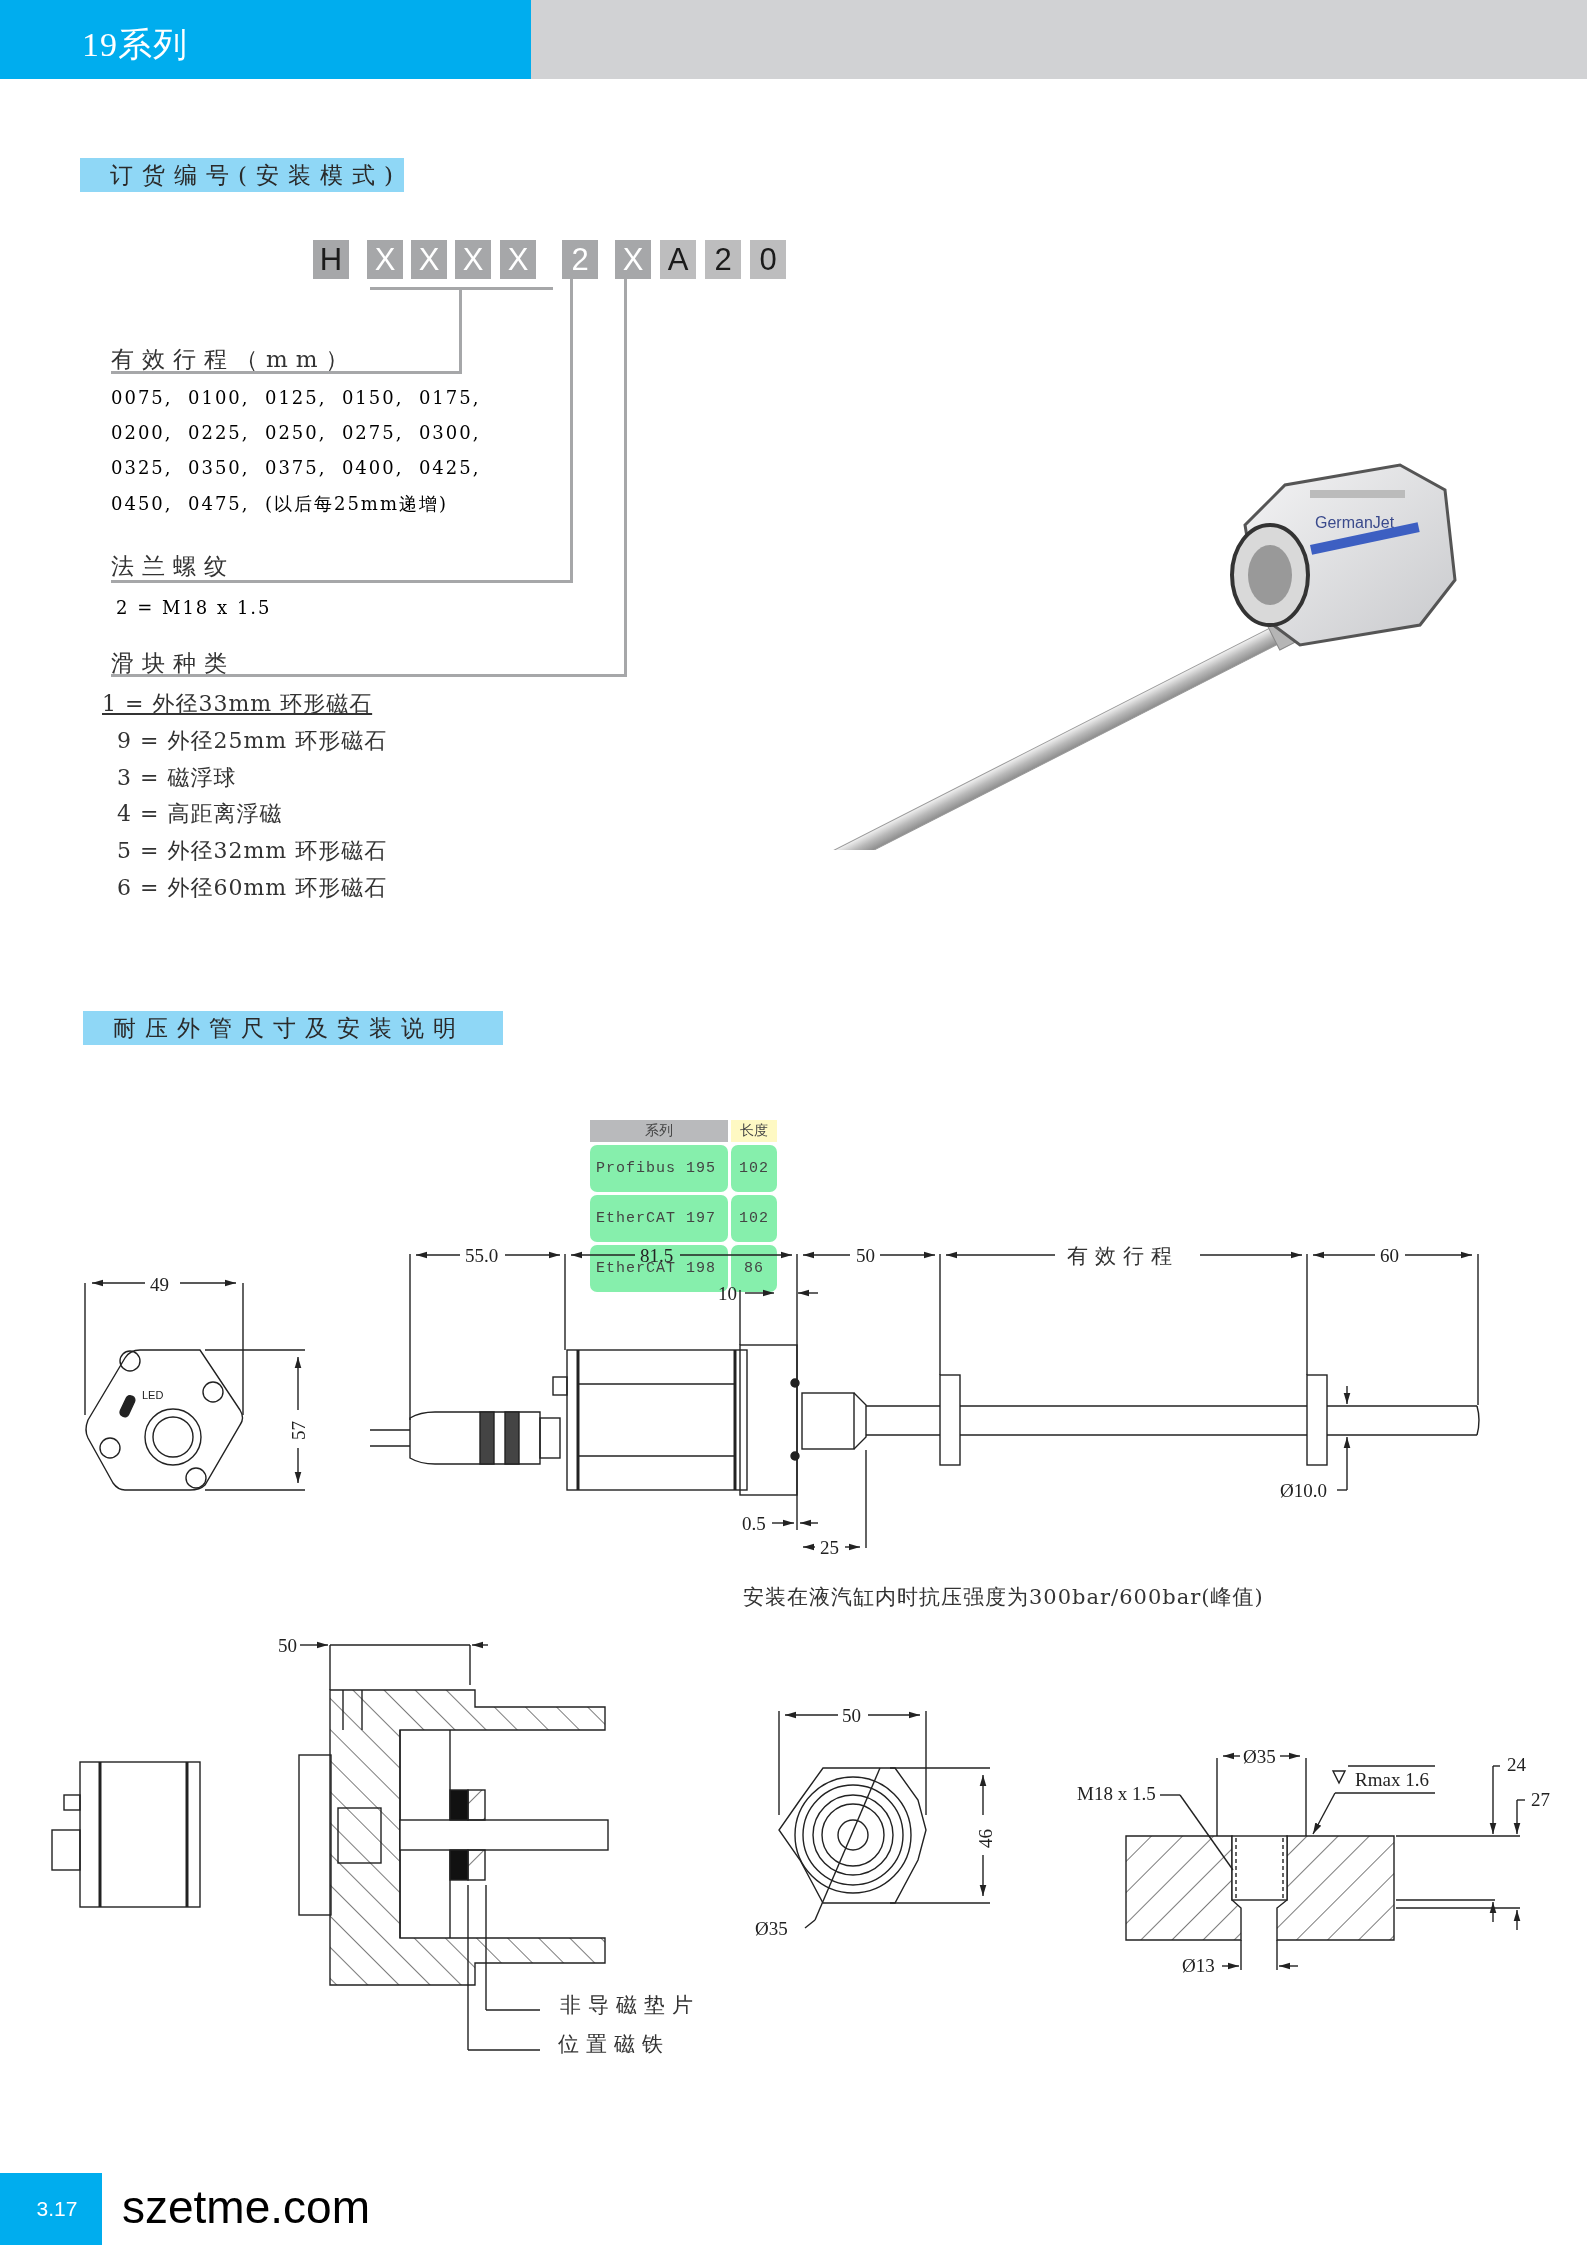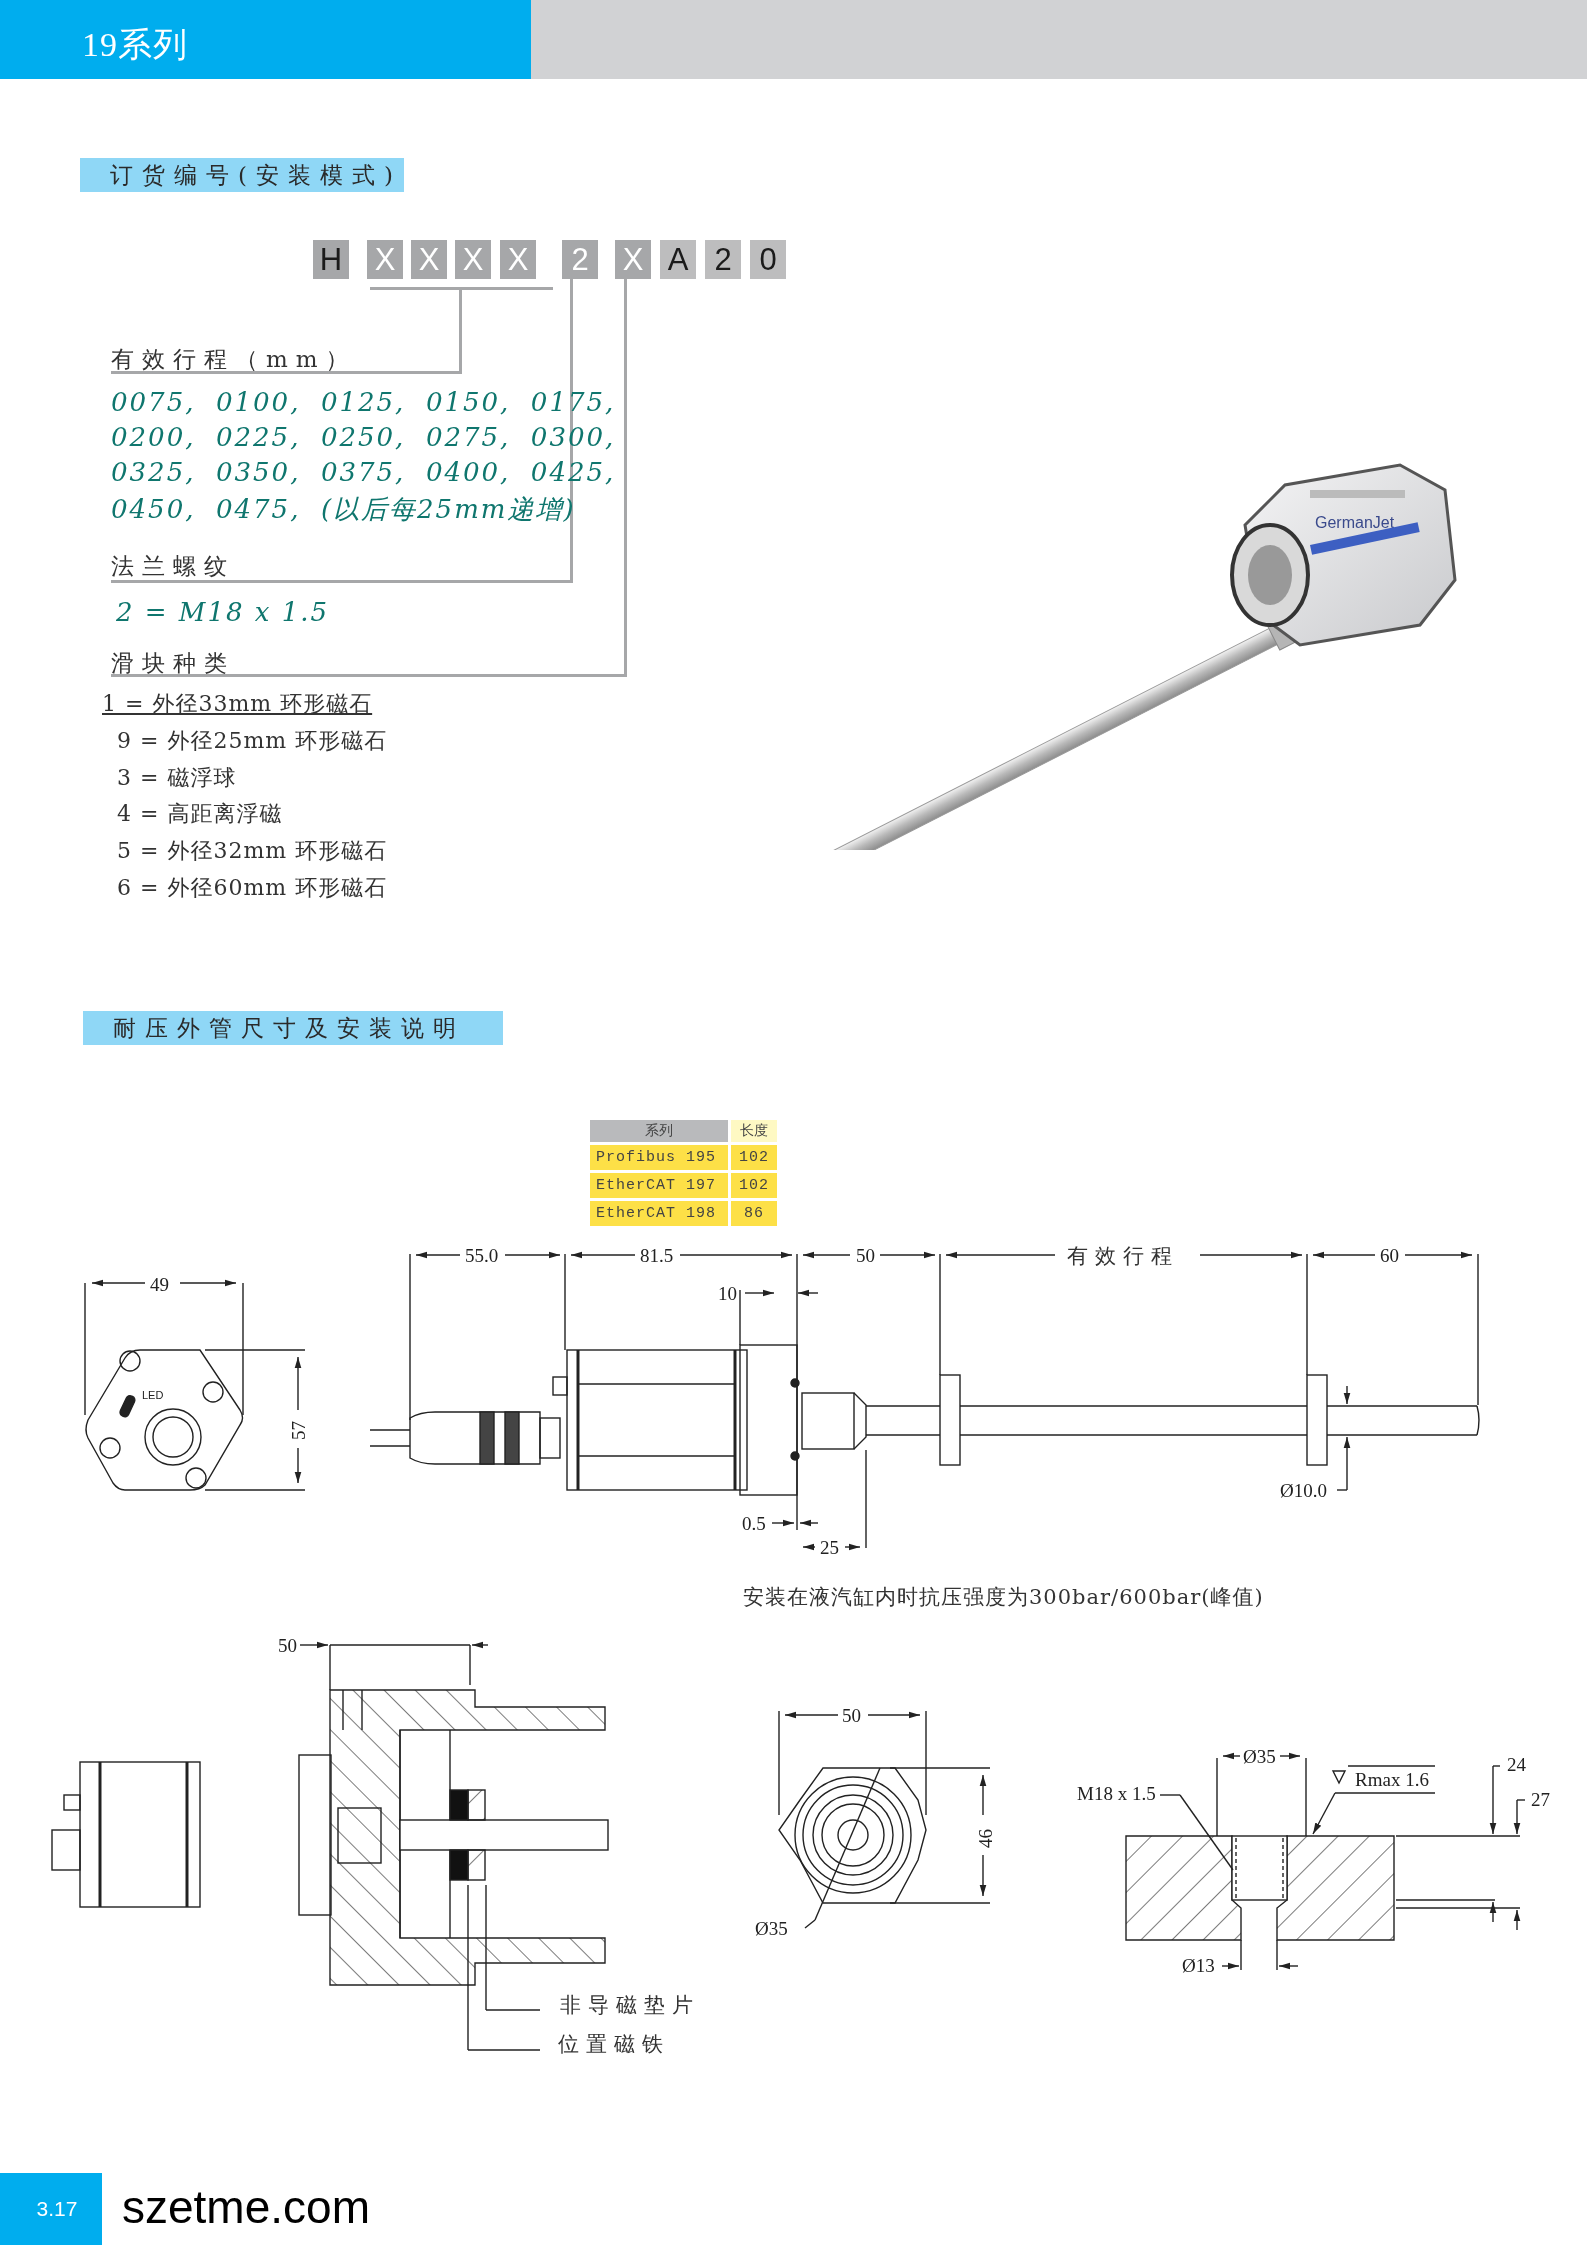--- a/index.html
+++ b/index.html
@@ -12,29 +12,29 @@
 
   .section-tag { position: absolute; background: #8fd7f6; color: #2a2a2a; font-size: 23px; letter-spacing: 9px; padding-left: 30px; line-height: 34px; height: 34px; font-family: "DejaVu Serif", serif; }
 
   .code-box { position: absolute; top: 240px; width: 36px; height: 39px; background: #a6a7a9; color: #fff; font-family: "Liberation Sans", sans-serif; font-size: 31px; text-align: center; line-height: 39px; }
   .code-box.dark { color: #1b1b1b; }
   .code-box.light { background: #bdbdbe; color: #1b1b1b; }
 
   .tree-line { position: absolute; background: #a6a7a9; }
 
   .label-cn { position: absolute; font-size: 23px; letter-spacing: 8px; color: #333; text-align: center; }
-  .list-line { position: absolute; font-size: 26px; letter-spacing: 2px; color: #0f766e; white-space: pre; font-style: italic; }
+  .list-line { position: absolute; font-size: 18px; letter-spacing: 2px; color: #000000; white-space: pre; }
   .slider-line { position: absolute; font-size: 22px; color: #333; white-space: pre; letter-spacing: 1px; }
 
   .photo { position: absolute; left: 690px; top: 410px; width: 810px; height: 440px; }
 
   .tbl { position: absolute; left: 587px; top: 1117px; border-collapse: separate; border-spacing: 3px; font-family: "Liberation Mono", monospace; font-size: 15px; color: #444; }
   .tbl th { background: #b9babc; font-weight: normal; font-family: "DejaVu Serif", serif; font-size: 14px; height: 22px; padding: 0 6px; }
   .tbl th.len { background: #fef9c3; }
-  .tbl td { background: #fde047; height: 22px; padding: 4px 6px; letter-spacing: 1px; }
+  .tbl td { background: #86efac; height: 22px; padding: 15px 6px; letter-spacing: 1px; border-radius: 7px; }
   .tbl td.num { text-align: center; }
 
   .drawing { position: absolute; left: 0; top: 0; }
   .dim-text { font-family: "Liberation Serif", serif; font-size: 19px; fill: #222; }
   .dim-cn { font-family: "DejaVu Serif", serif; font-size: 21px; fill: #333; letter-spacing: 7px; }
 
   .note { position: absolute; left: 743px; top: 1583px; font-size: 21px; color: #333; letter-spacing: 1px; }
 
   .footer-box { position: absolute; left: 0; top: 2173px; width: 102px; height: 76px; background: #00adee; color: #fff; font-family: "Liberation Sans", sans-serif; font-size: 21px; text-align: center; line-height: 72px; padding-left: 12px; }
   .footer-site { position: absolute; left: 122px; top: 2180px; font-family: "Liberation Sans", sans-serif; font-size: 46px; color: #000; }

